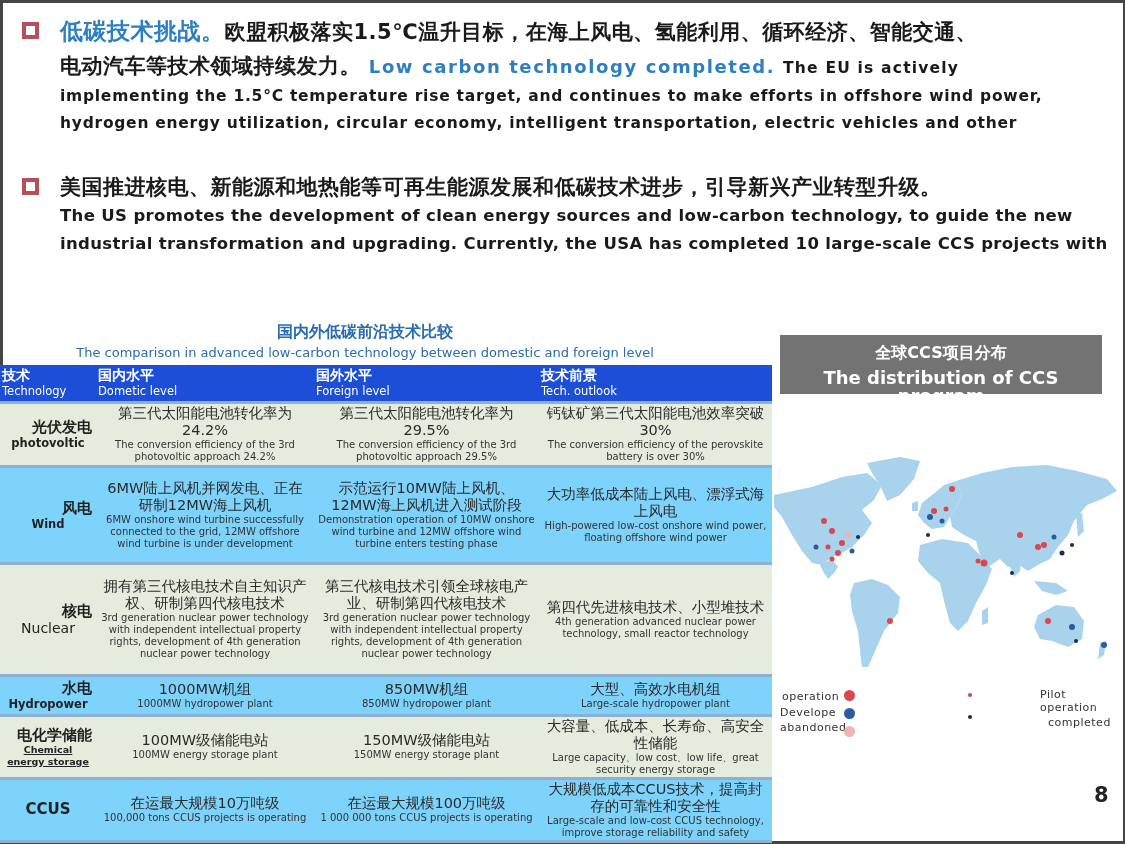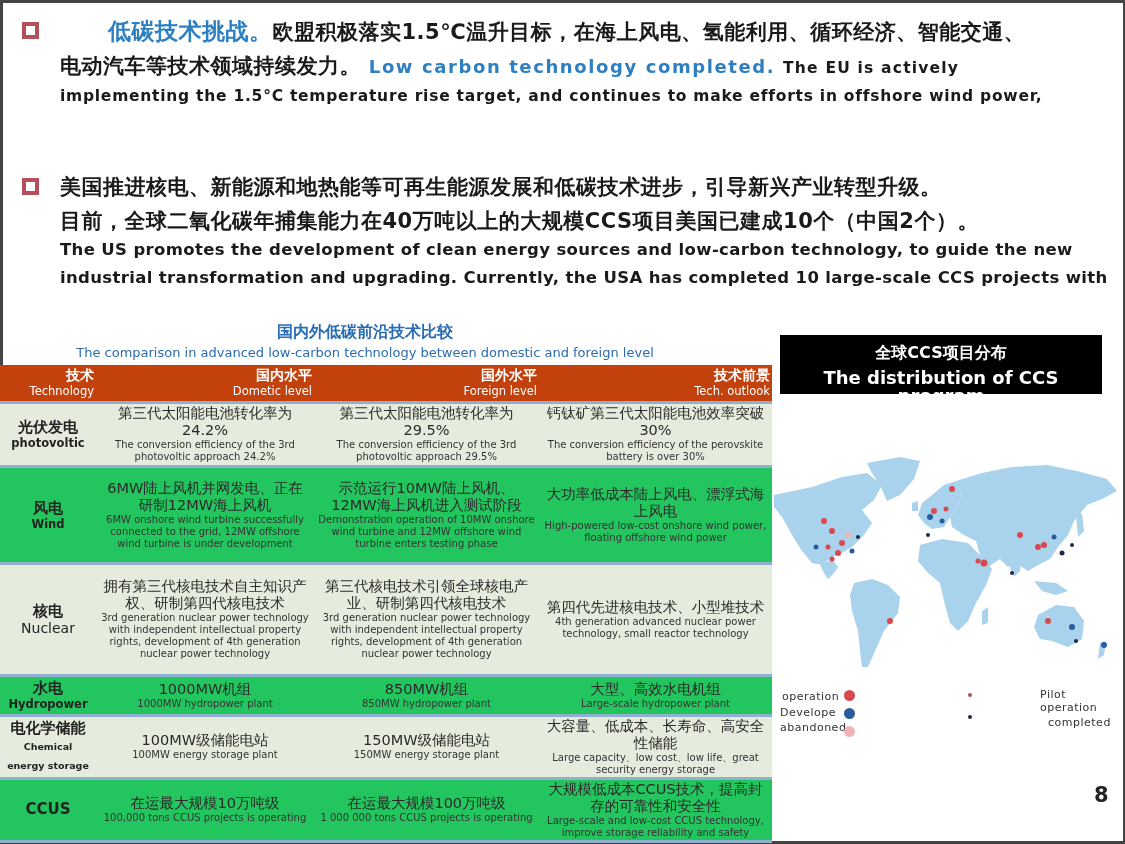--- a/index.html
+++ b/index.html
@@ -12,60 +12,60 @@
   .zh-accent { color: #2d7fc1; }
   .en-accent { color: #2d7fc1; font-weight: bold; font-size: 18px; letter-spacing: 1.6px; }
   .en-inline { font-weight: bold; font-size: 15.5px; letter-spacing: 1.2px; }
   .en-para { font-weight: bold; font-size: 15.5px; line-height: 27px; padding-left: 38px; letter-spacing: 0.75px; white-space: nowrap; }
   .en-para2 { font-weight: bold; font-size: 16.5px; line-height: 28px; padding-left: 38px; letter-spacing: 0.35px; white-space: nowrap; }
 
   .tbl-title-zh { position: absolute; left: 0; width: 730px; top: 322px; text-align: center; font-weight: bold; font-size: 16px; color: #2a6cb3; }
   .tbl-title-en { position: absolute; left: 0; width: 730px; top: 345px; text-align: center; font-size: 13px; color: #2a6cb3; white-space: nowrap; }
 
   .table { position: absolute; left: 0; top: 365px; width: 772px; border-collapse: collapse; }
-  .table th { background: #c2410c; color: #ffffff; font-weight: bold; text-align: right; padding: 0 2px; border-bottom: 3px solid #8fb0cf; }
+  .table th { background: #1d4ed8; color: #ffffff; font-weight: bold; text-align: left; padding: 0 2px; border-bottom: 3px solid #8fb0cf; }
   .table th .h-zh { display: block; font-size: 14px; line-height: 17px; }
   .table th .h-en { display: block; font-size: 11.5px; line-height: 14px; font-weight: normal; }
   .table td { text-align: center; vertical-align: middle; padding: 1px 4px; border-bottom: 3px solid #8fb0cf; color: #222; }
   .table tr.shade td { background: #e6ecdd; }
-  .table tr.plain td { background: #22c55e; }
-  .tech-zh { display: block; font-weight: bold; font-size: 15px; line-height: 18px; }
+  .table tr.plain td { background: #7dd3fc; }
+  .tech-zh { display: block; font-weight: bold; font-size: 15px; line-height: 18px; text-align: right; }
   .tech-en { display: block; font-weight: bold; font-size: 11.5px; line-height: 14px; }
   .tech-en.big { font-size: 14px; line-height: 17px; font-weight: normal; }
-  .tech-en.small { font-size: 9.5px; line-height: 19px; }
+  .tech-en.small { font-size: 9.5px; line-height: 12px; text-decoration: underline; }
   .c-zh { display: block; font-size: 14.5px; line-height: 17px; color: #2a2a2a; }
   .c-en { display: block; font-size: 10px; line-height: 12px; color: #333; }
 
-  .map-header { position: absolute; left: 780px; top: 335px; width: 322px; height: 59px; background: #000000; color: #fff; text-align: center; }
+  .map-header { position: absolute; left: 780px; top: 335px; width: 322px; height: 59px; background: #737373; color: #fff; text-align: center; }
   .map-header .mh-zh { font-weight: bold; font-size: 16px; line-height: 20px; margin-top: 8px; display: block; }
   .map-header .mh-en { font-weight: bold; font-size: 18px; line-height: 18px; display: block; margin-top: 6px; }
   .map { position: absolute; left: 772px; top: 455px; width: 350px; height: 220px; }
 
   .legend { position: absolute; left: 778px; top: 688px; width: 345px; height: 60px; font-size: 11px; }
   .lg-label { position: absolute; color: #333; font-size: 11px; letter-spacing: 0.5px; }
   .lg-dot { position: absolute; border-radius: 50%; }
 
   .page-num { position: absolute; left: 1094px; top: 783px; font-weight: bold; font-size: 21px; color: #222; }
 </style>
 </head>
 <body>
 
 <div class="frame"></div>
 
 <div class="bullet-block" style="top:16px;">
   <span class="bullet-sq" style="top:6px;"></span>
-  <div class="zh-line"><span class="zh-accent" style="font-size:23px;margin-left:48px;">低碳技术挑战。</span><span>欧盟积极落实1.5℃温升目标，在海上风电、氢能利用、循环经济、智能交通、</span></div>
+  <div class="zh-line"><span class="zh-accent" style="font-size:23px;">低碳技术挑战。</span><span>欧盟积极落实1.5℃温升目标，在海上风电、氢能利用、循环经济、智能交通、</span></div>
   <div class="zh-line" style="margin-top:4px;"><span>电动汽车等技术领域持续发力。</span> <span class="en-accent">Low carbon technology completed.</span> <span class="en-inline">The EU is actively</span></div>
   <div class="en-para">implementing the 1.5°C temperature rise target, and continues to make efforts in offshore wind power,</div>
+  <div class="en-para">hydrogen energy utilization, circular economy, intelligent transportation, electric vehicles and other</div>
 </div>
 
 <div class="bullet-block" style="top:172px;">
   <span class="bullet-sq" style="top:6px;"></span>
   <div class="zh-line">美国推进核电、新能源和地热能等可再生能源发展和低碳技术进步，引导新兴产业转型升级。</div>
-  <div class="zh-line" style="margin-top:4px;">目前，全球二氧化碳年捕集能力在40万吨以上的大规模CCS项目美国已建成10个（中国2个）。</div>
   <div class="en-para2">The US promotes the development of clean energy sources and low-carbon technology, to guide the new</div>
   <div class="en-para2">industrial transformation and upgrading. Currently, the USA has completed 10 large-scale CCS projects with</div>
 </div>
 
 <div class="tbl-title-zh">国内外低碳前沿技术比较</div>
 <div class="tbl-title-en">The comparison in advanced low-carbon technology between domestic and foreign level</div>
 
 <table class="table">
   <colgroup>
     <col style="width:96px">

